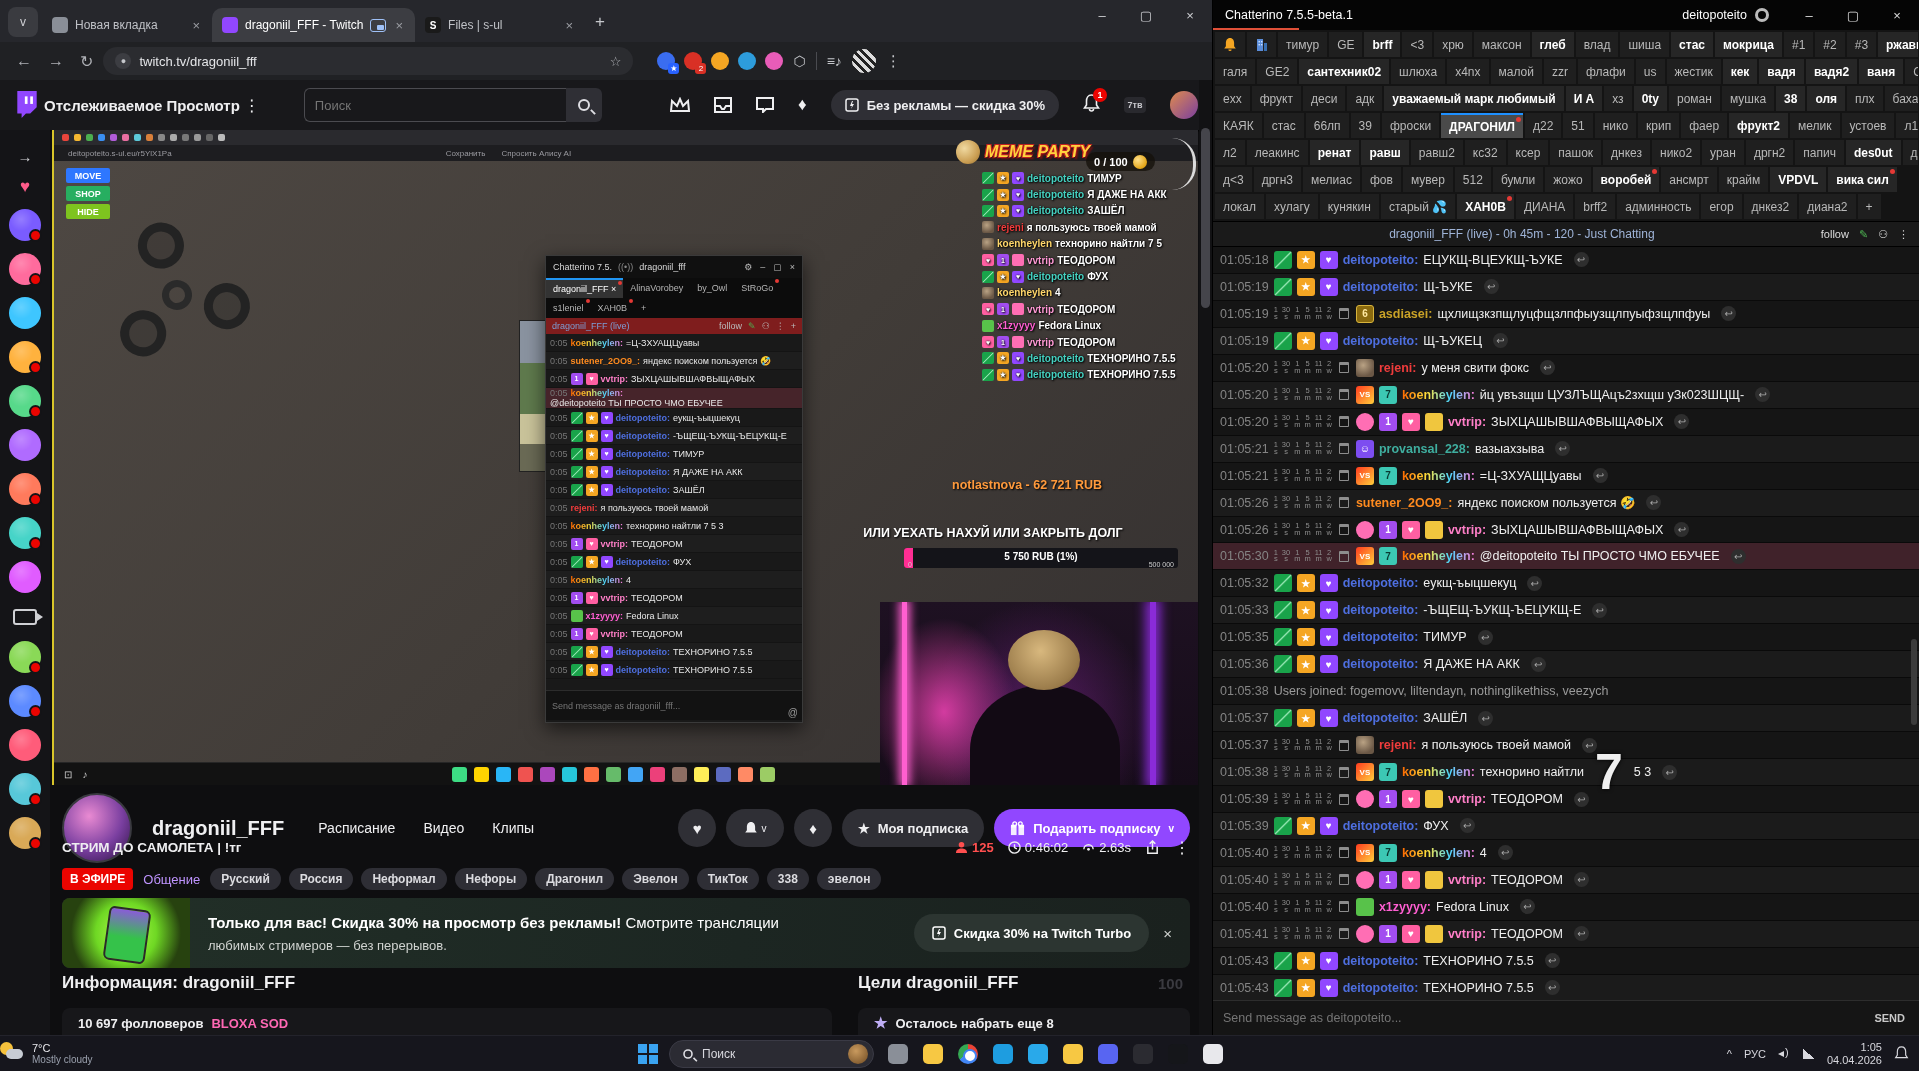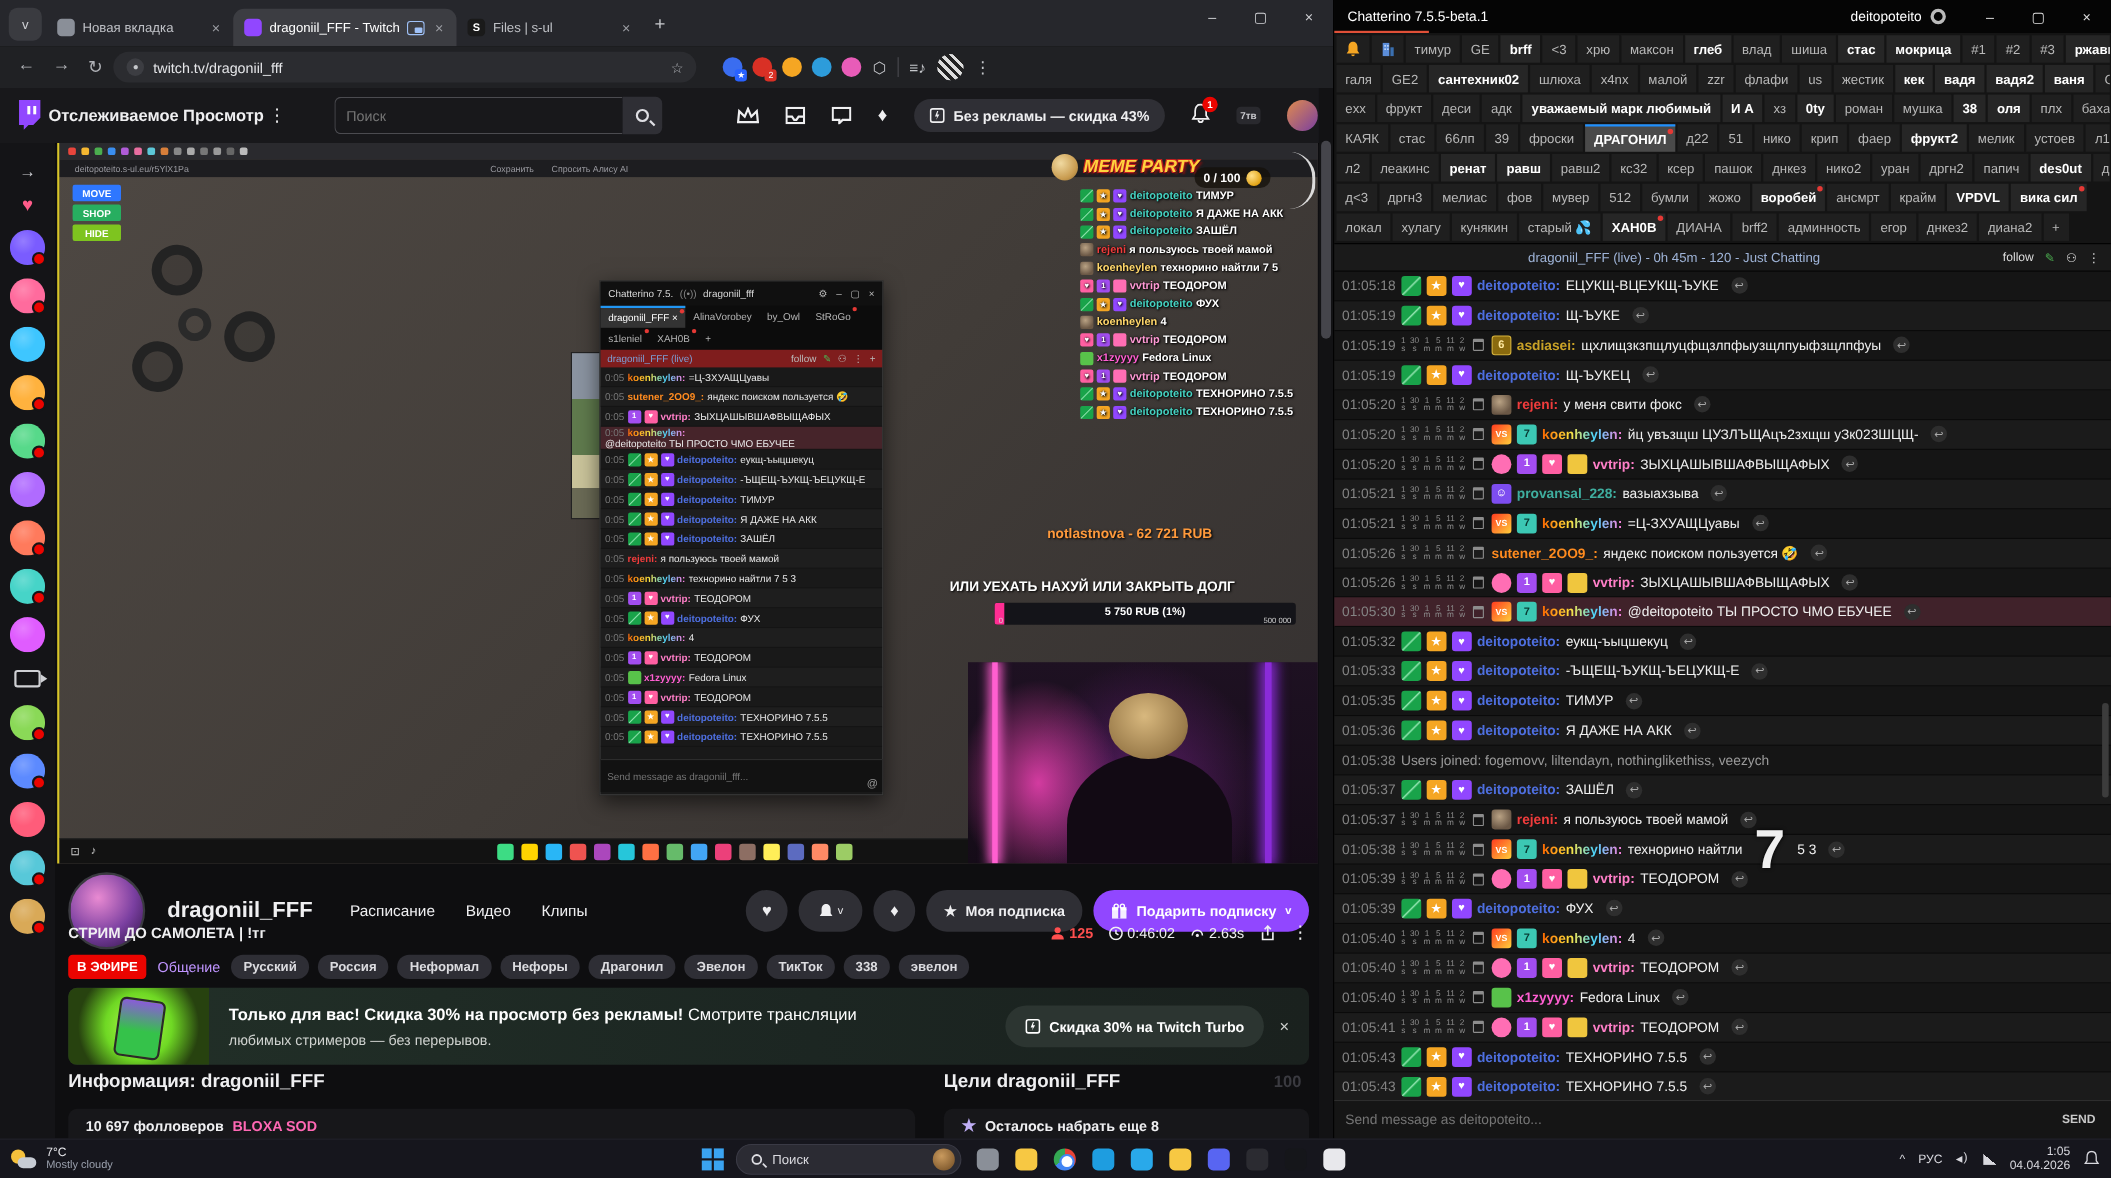--- a/index.html
+++ b/index.html
@@ -210,21 +210,21 @@
   .reply{margin-left:6px;width:15px;height:15px;border-radius:50%;background:#2e2e2e;color:#a8a8a8;font-size:10px;display:inline-flex;align-items:center;justify-content:center;flex:0 0 15px;}
   .big7{display:inline-block;font-size:50px;font-weight:bold;line-height:20px;vertical-align:middle;text-shadow:0 0 4px #000;position:relative;z-index:6;margin:0 6px;}
   .cinput{position:absolute;left:0;bottom:0;width:100%;height:35px;background:#151515;border-top:1px solid #2d2d2d;display:flex;align-items:center;padding:0 8px;}
   .cinput input{flex:1;background:transparent;border:none;outline:none;color:#bbb;font-size:12.5px;}
   .cinput .send{color:#c8c8c8;font-size:11px;font-weight:bold;margin-right:6px;}
   .cscroll{position:absolute;right:0;top:247px;width:10px;height:753px;}
   .cscroll .th{position:absolute;left:2px;top:392px;width:6px;height:86px;background:#3c3c3c;border-radius:3px;}
 
   
   .taskbar{position:absolute;left:0;top:1035px;width:1919px;height:36px;background:#16161d;display:flex;align-items:center;border-top:1px solid #23232b;}
-  .weather{display:flex;align-items:flex-end;gap:8px;padding-left:10px;color:#e8e8ec;font-size:11px;}
+  .weather{display:flex;align-items:flex-start;gap:8px;color:#e8e8ec;font-size:11px;}
   .wicon{width:24px;height:20px;position:relative;}
   .wicon .sun{position:absolute;left:0;top:0;width:13px;height:13px;border-radius:50%;background:#f5c13c;}
   .wicon .cl{position:absolute;left:6px;top:7px;width:17px;height:10px;border-radius:8px;background:#c7ccd4;}
   .weather .cond{color:#9aa0ad;font-size:10px;}
   .tbcenter{position:absolute;left:638px;display:flex;align-items:center;gap:11px;}
   .winlogo{width:20px;height:20px;display:grid;grid-template-columns:9px 9px;grid-gap:2px;}
   .winlogo i{background:#3aa3f0;display:block;height:9px;}
   .tbsearch{width:205px;height:28px;border-radius:14px;background:#2b2b33;border:1px solid #3a3a45;display:flex;align-items:center;gap:8px;padding:0 5px 0 12px;color:#d8d8de;font-size:12px;}
   .tbsearch .mag{transform:scale(.8);}
   .tbsearch .rav{margin-left:auto;width:20px;height:20px;border-radius:50%;background:radial-gradient(circle at 40% 35%,#c99a5e,#6e4a22);}
@@ -326,21 +326,21 @@
             </svg>
           <svg width="18" height="16" viewBox="0 0 18 16">
               <path d="M1 1 H17 V12 H10 L7 15 V12 H1 Z" fill="none" stroke="#efeff1" stroke-width="2"></path>
             </svg>
           <span style="font-size:17px;">♦</span>
           <div class="turbopill">
             <svg width="14" height="14" viewBox="0 0 14 14">
                 <rect x="1" y="1" width="12" height="12" rx="2" fill="none" stroke="#efeff1" stroke-width="1.5"></rect>
                 <path d="M7 3 L5 8 H7 L6 11 L9 6 H7 L8 3 Z" fill="#efeff1"></path>
               </svg>
-            <span>Без рекламы — скидка 43%</span>
+            <span>Без рекламы — скидка 30%</span>
           </div>
           <div class="bellwrap">
             <svg width="17" height="18" viewBox="0 0 17 18">
                 <path d="M8.5 1 C5 1 3.5 4 3.5 7 V11 L1.5 14 H15.5 L13.5 11 V7 C13.5 4 12 1 8.5 1 Z M6.5 15 A2 2 0 0 0 10.5 15" fill="none" stroke="#efeff1" stroke-width="1.6"></path>
               </svg>
             <span class="notifdot">1</span>
           </div>
           <span class="stvicon">7тв</span>
           <span class="hav"></span>
         </div>

